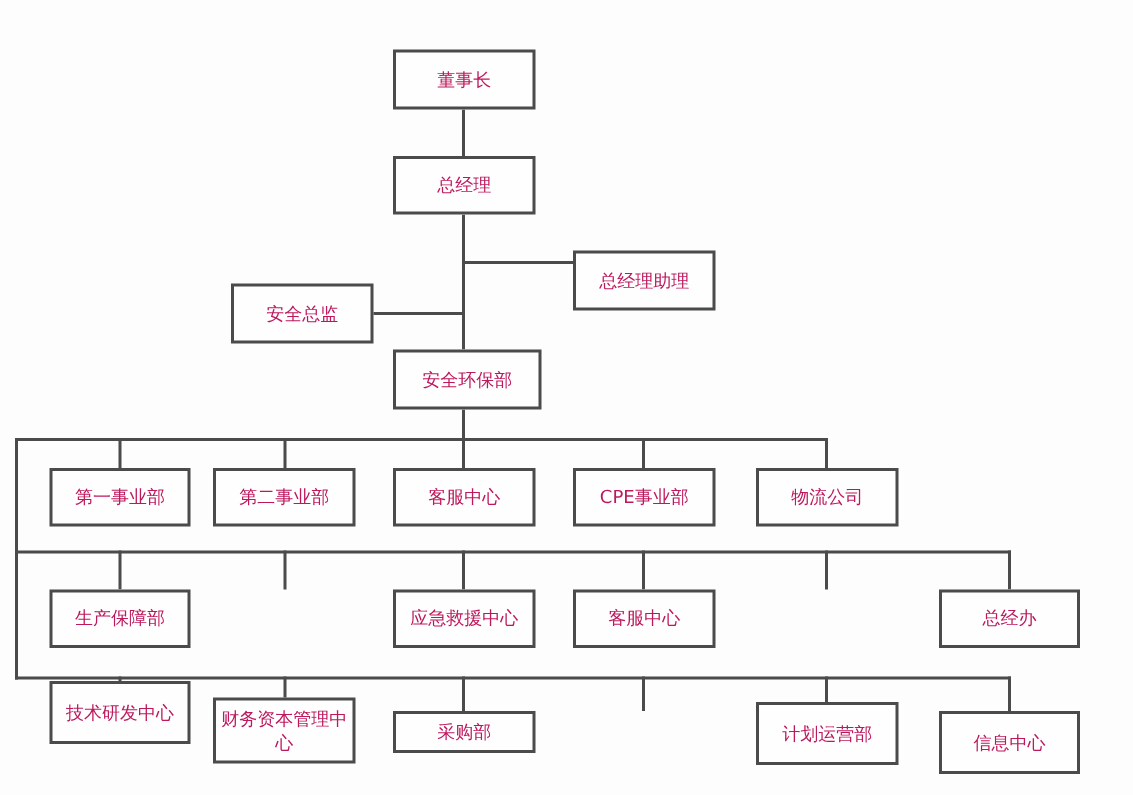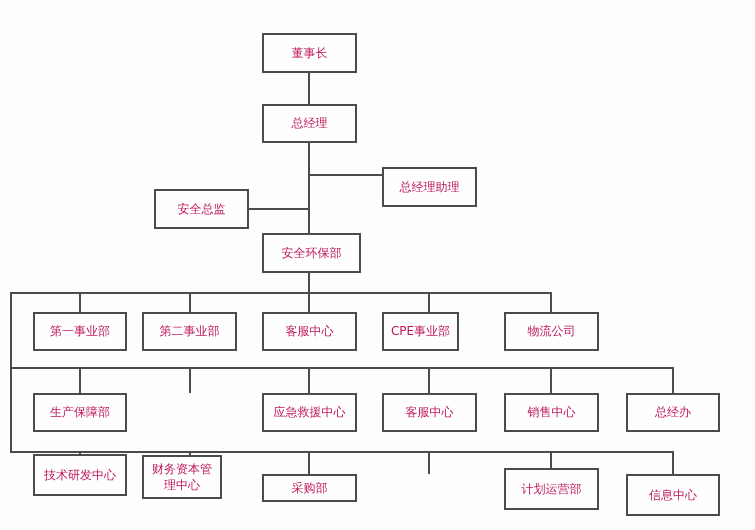--- a/index.html
+++ b/index.html
@@ -59,28 +59,27 @@
 
   <div class="node" style="left:262px; top:33px;  width:95px; height:40px">董事长</div>
   <div class="node" style="left:262px; top:104px; width:95px; height:39px">总经理</div>
   <div class="node" style="left:382px; top:167px; width:95px; height:40px">总经理助理</div>
   <div class="node" style="left:154px; top:189px; width:95px; height:40px">安全总监</div>
   <div class="node" style="left:262px; top:233px; width:99px; height:40px">安全环保部</div>
 
   <div class="node" style="left:33px;  top:312px; width:94px; height:39px">第一事业部</div>
   <div class="node" style="left:142px; top:312px; width:95px; height:39px">第二事业部</div>
   <div class="node" style="left:262px; top:312px; width:95px; height:39px">客服中心</div>
-  <div class="node" style="left:382px; top:312px; width:77px; height:39px">CPE事业部</div>
+  <div class="node" style="left:382px; top:312px; width:95px; height:39px">CPE事业部</div>
   <div class="node" style="left:504px; top:312px; width:95px; height:39px">物流公司</div>
 
   <div class="node" style="left:33px;  top:393px; width:94px; height:39px">生产保障部</div>
   <div class="node" style="left:262px; top:393px; width:95px; height:39px">应急救援中心</div>
   <div class="node" style="left:382px; top:393px; width:95px; height:39px">客服中心</div>
-  <div class="node" style="left:504px; top:393px; width:95px; height:39px">销售中心</div>
   <div class="node" style="left:626px; top:393px; width:94px; height:39px">总经办</div>
 
   <div class="node" style="left:33px;  top:454px; width:94px; height:42px">技术研发中心</div>
-  <div class="node" style="left:142px; top:455px; width:80px; height:44px">财务资本管理中心</div>
+  <div class="node" style="left:142px; top:465px; width:95px; height:44px">财务资本管理中心</div>
   <div class="node" style="left:262px; top:474px; width:95px; height:28px">采购部</div>
   <div class="node" style="left:504px; top:468px; width:95px; height:42px">计划运营部</div>
   <div class="node" style="left:626px; top:474px; width:94px; height:42px">信息中心</div>
 
 </div>
 
 </body></html>

